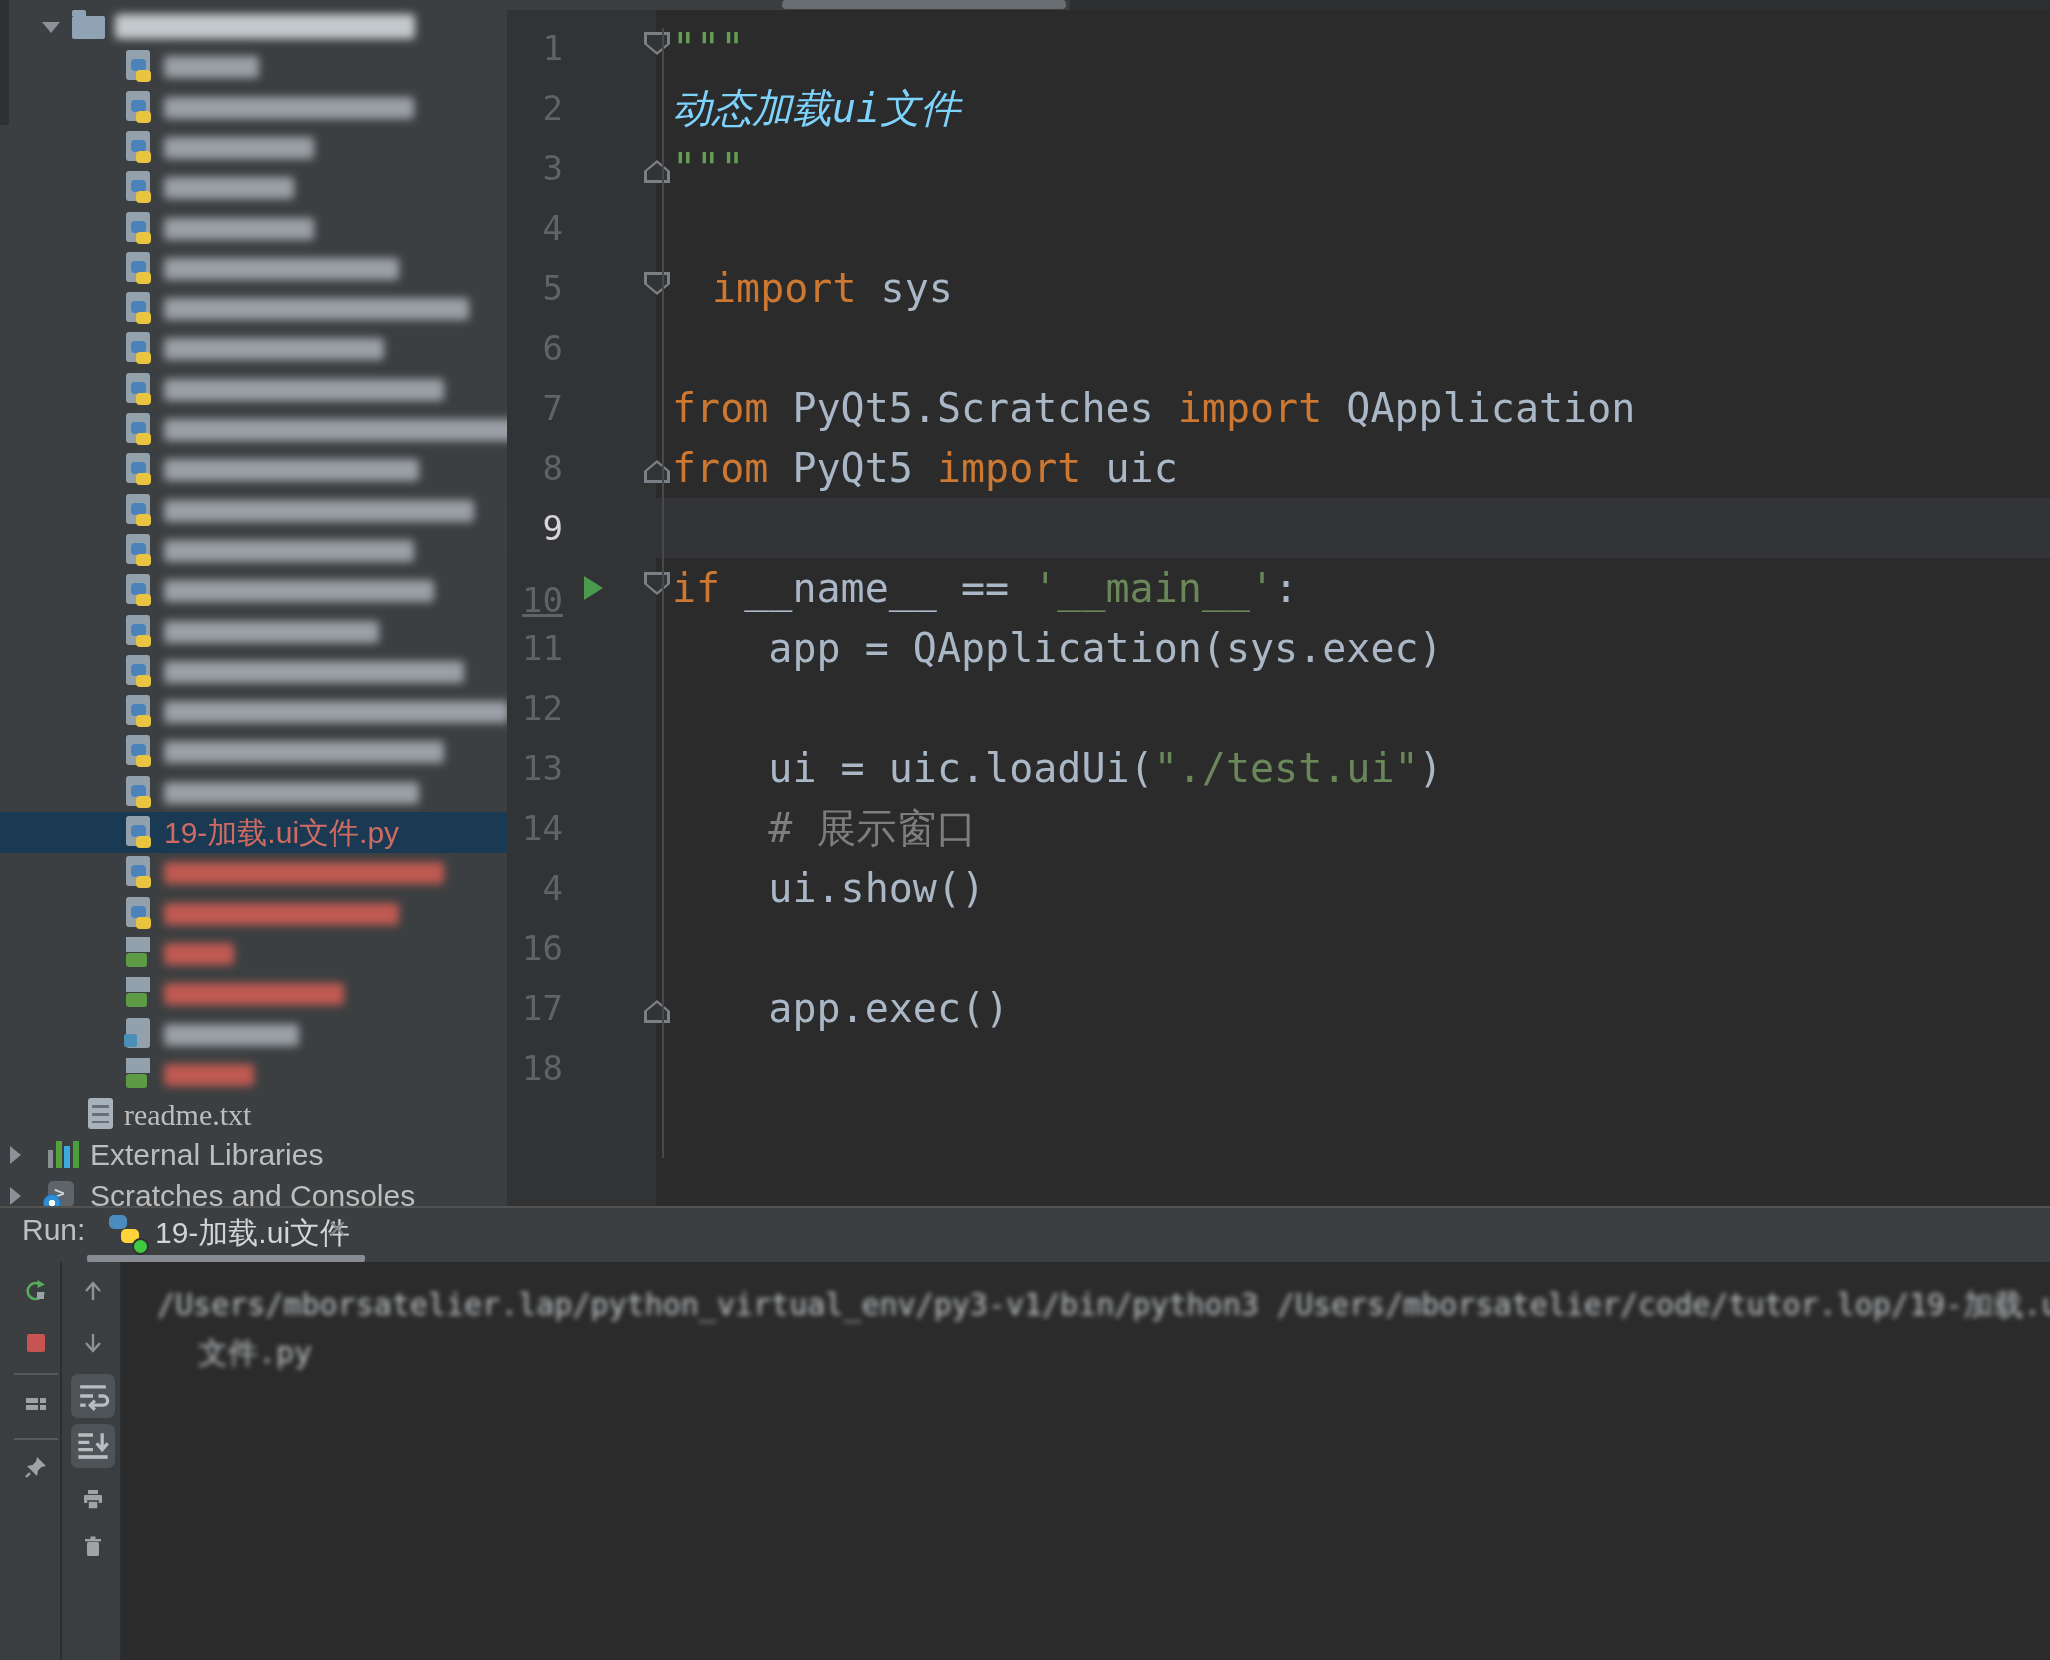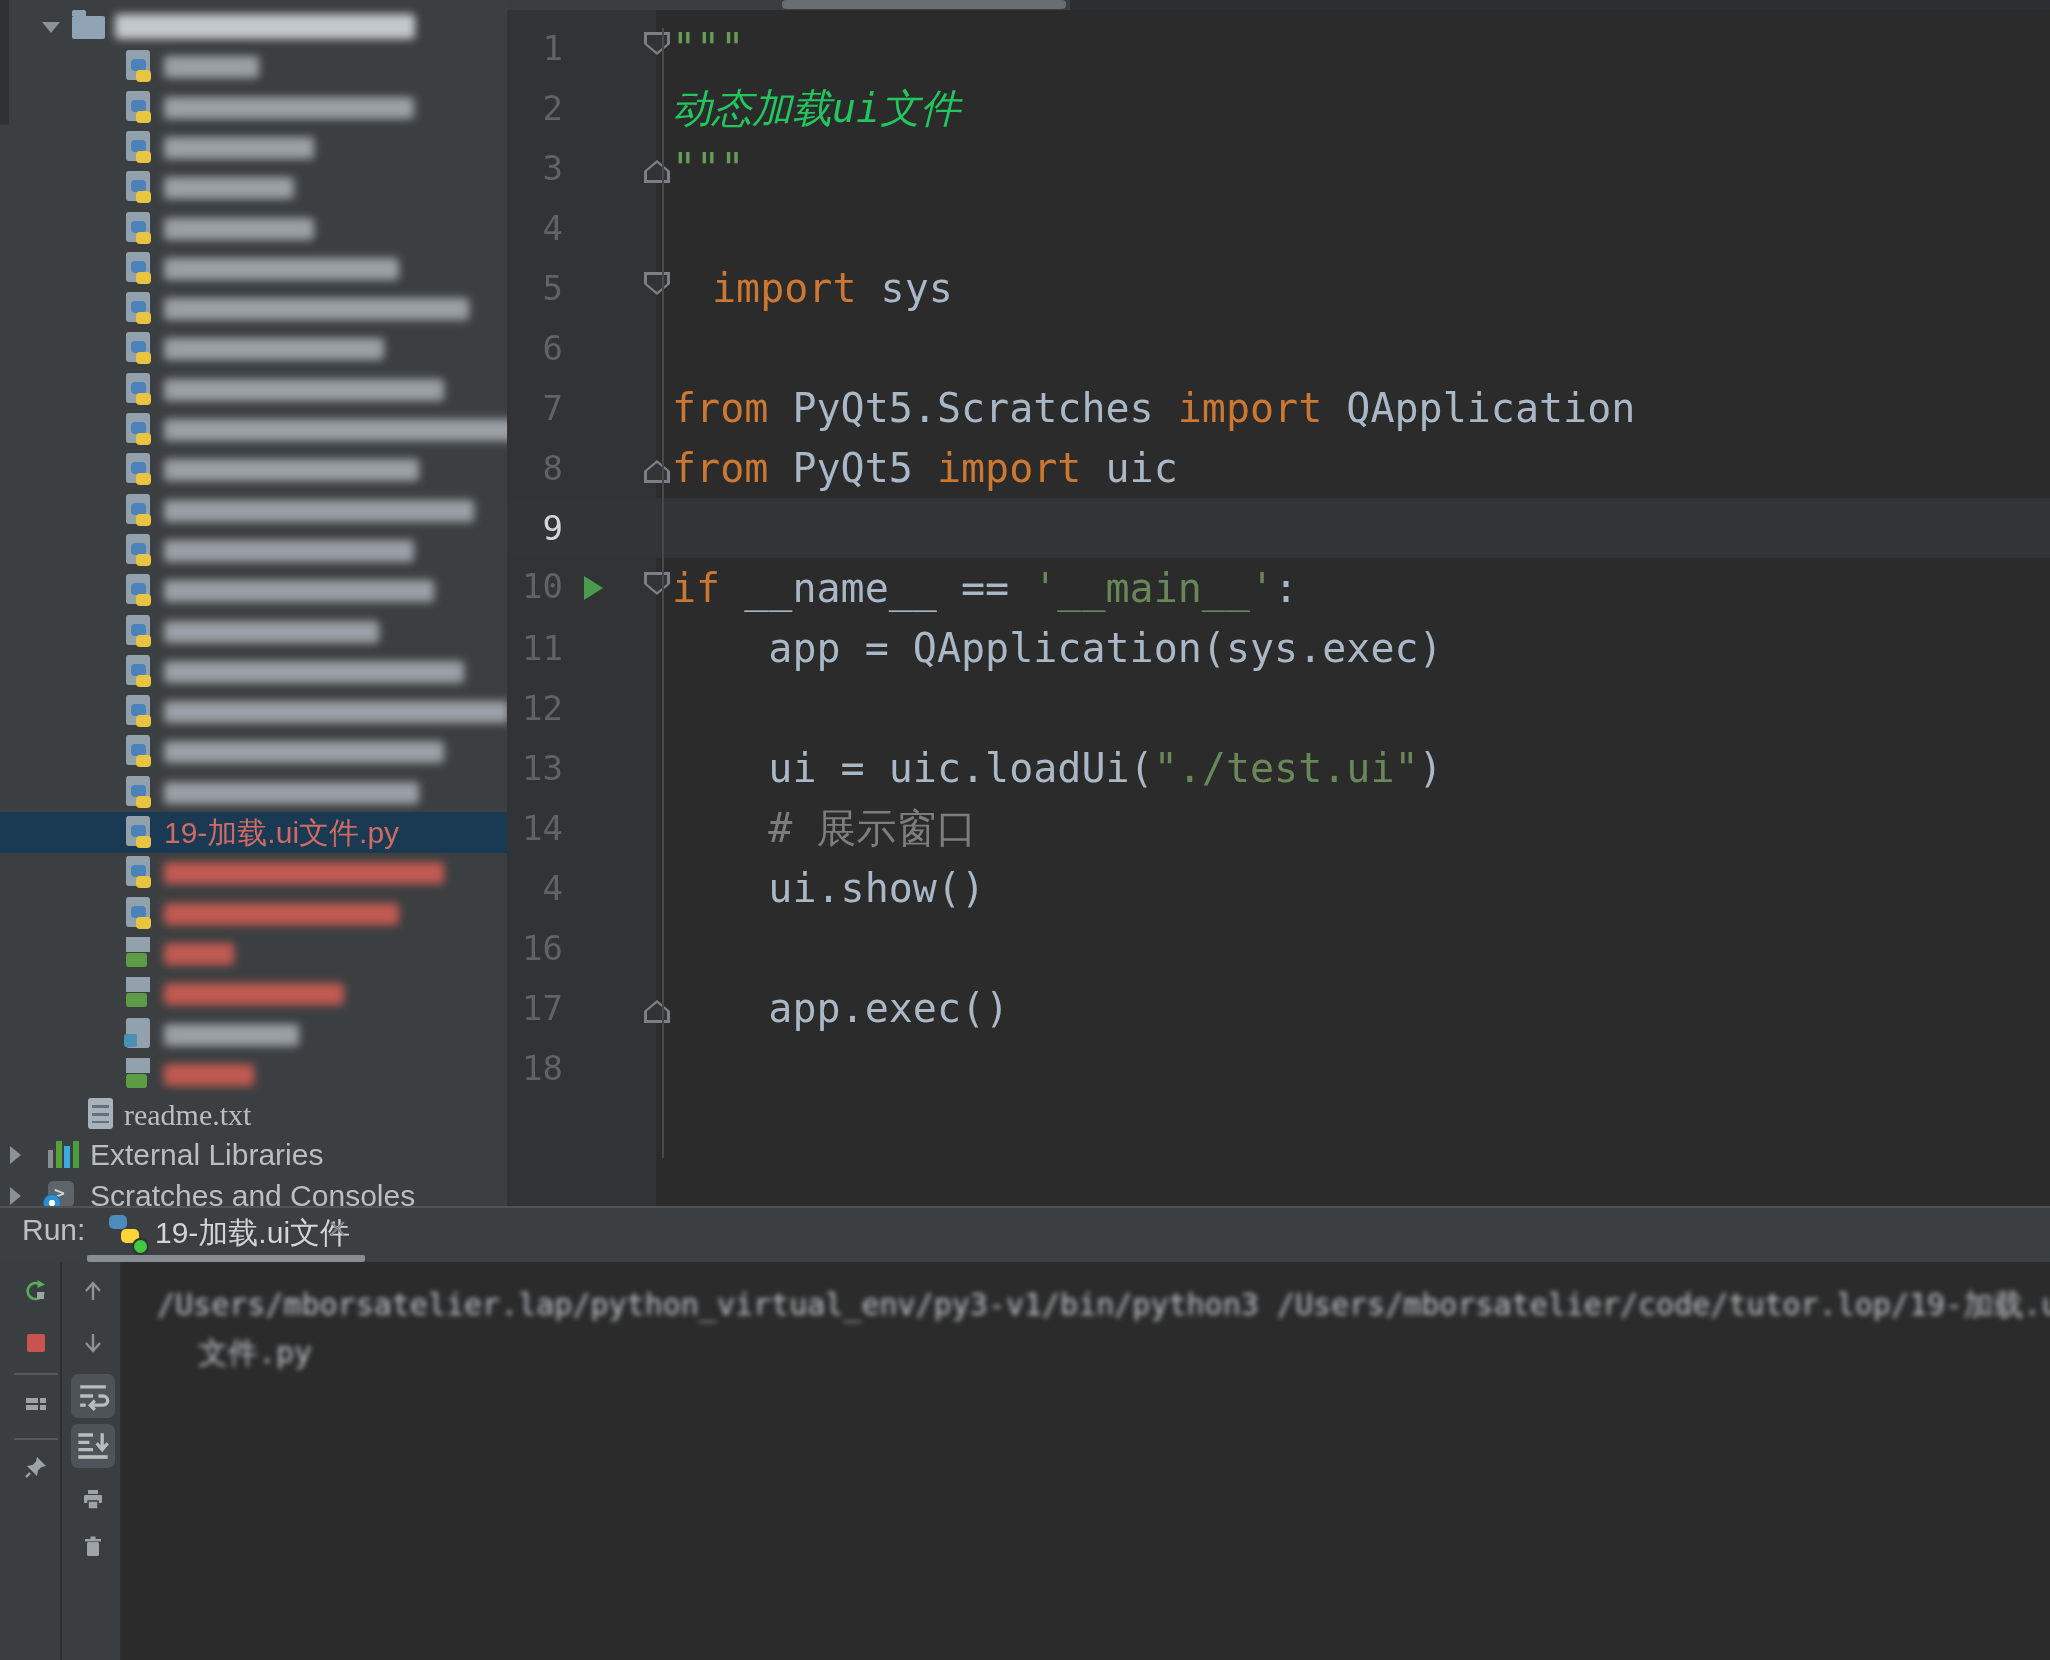--- a/index.html
+++ b/index.html
@@ -50,21 +50,21 @@
   #hstrip-base{left:0;top:0;width:1543px;height:10px;background:#2c2f31;}
   #hstrip-active{left:0;top:0;width:563px;height:10px;background:#3a3e40;}
   #hthumb{left:275px;top:0;width:284px;height:9px;background:#686d71;border-radius:4px;}
   .curline{position:absolute;left:0;width:1543px;height:60px;background:#323438;}
   .lnum{position:absolute;left:0;width:56px;height:60px;line-height:60px;text-align:right;
         font-family:"DejaVu Sans Mono",monospace;font-size:34px;color:#606366;}
   .lnum.cur{color:#d6d6d6;}
   .cline{position:absolute;left:165px;height:60px;line-height:60px;white-space:pre;
          font-family:"DejaVu Sans Mono",monospace;font-size:40px;color:#a9b7c6;}
   .t-kw{color:#cc7832;}.t-txt{color:#a9b7c6;}.t-str{color:#6a8759;}
-  .t-doc{color:#649e54;}.t-doc-i{color:#22c55e;font-style:italic;text-align:center;}.t-com{color:#7d7d7d;}
+  .t-doc{color:#649e54;}.t-doc-i{color:#7dd3fc;font-style:italic;text-align:center;}.t-com{color:#7d7d7d;}
   .fold{position:absolute;left:137px;width:26px;height:23px;}
   .fold .o{position:absolute;inset:0;background:#7a8085;}
   .fold .in{position:absolute;inset:3px;background:#313335;}
   .fold.down .o,.fold.down .in{clip-path:polygon(0 0,100% 0,100% 52%,50% 100%,0 52%);}
   .fold.up .o,.fold.up .in{clip-path:polygon(50% 0,100% 48%,100% 100%,0 100%,0 48%);}
   .runarrow{position:absolute;left:77px;width:0;height:0;border-top:12px solid transparent;
             border-bottom:12px solid transparent;border-left:19px solid #4a9b4e;}
 
   
   #run-header{left:0;top:1206px;width:2050px;height:56px;background:#3c3f41;border-top:2px solid #525252;box-sizing:border-box;}
@@ -272,21 +272,21 @@
         <div class="lnum" style="top: 378px;">7</div>
         <div class="cline" style="top: 378px;"><span class="t-kw">from</span><span class="t-txt"> PyQt5.Scratches </span><span class="t-kw">import</span><span class="t-txt"> QApplication</span></div>
         <div class="lnum" style="top: 438px;">8</div>
         <div class="fold up" style="top: 460px;">
           <div class="o"></div>
           <div class="in"></div>
         </div>
         <div class="cline" style="top: 438px;"><span class="t-kw">from</span><span class="t-txt"> PyQt5 </span><span class="t-kw">import</span><span class="t-txt"> uic</span></div>
         <div class="curline" style="top: 498px;"></div>
         <div class="lnum cur" style="top: 498px;">9</div>
-        <div class="lnum" style="top: 556px;">10</div>
+        <div class="lnum" style="top: 570px; text-decoration: underline;">10</div>
         <div class="fold down" style="top: 572px;">
           <div class="o"></div>
           <div class="in"></div>
         </div>
         <div class="runarrow" style="top: 576px;"></div>
         <div class="cline" style="top: 558px;"><span class="t-kw">if</span><span class="t-txt"> __name__ == </span><span class="t-str">'__main__'</span><span class="t-txt">:</span></div>
         <div class="lnum" style="top: 618px;">11</div>
         <div class="cline" style="top: 618px;"><span class="t-txt">    app = QApplication(sys.exec)</span></div>
         <div class="lnum" style="top: 678px;">12</div>
         <div class="lnum" style="top: 738px;">13</div>

